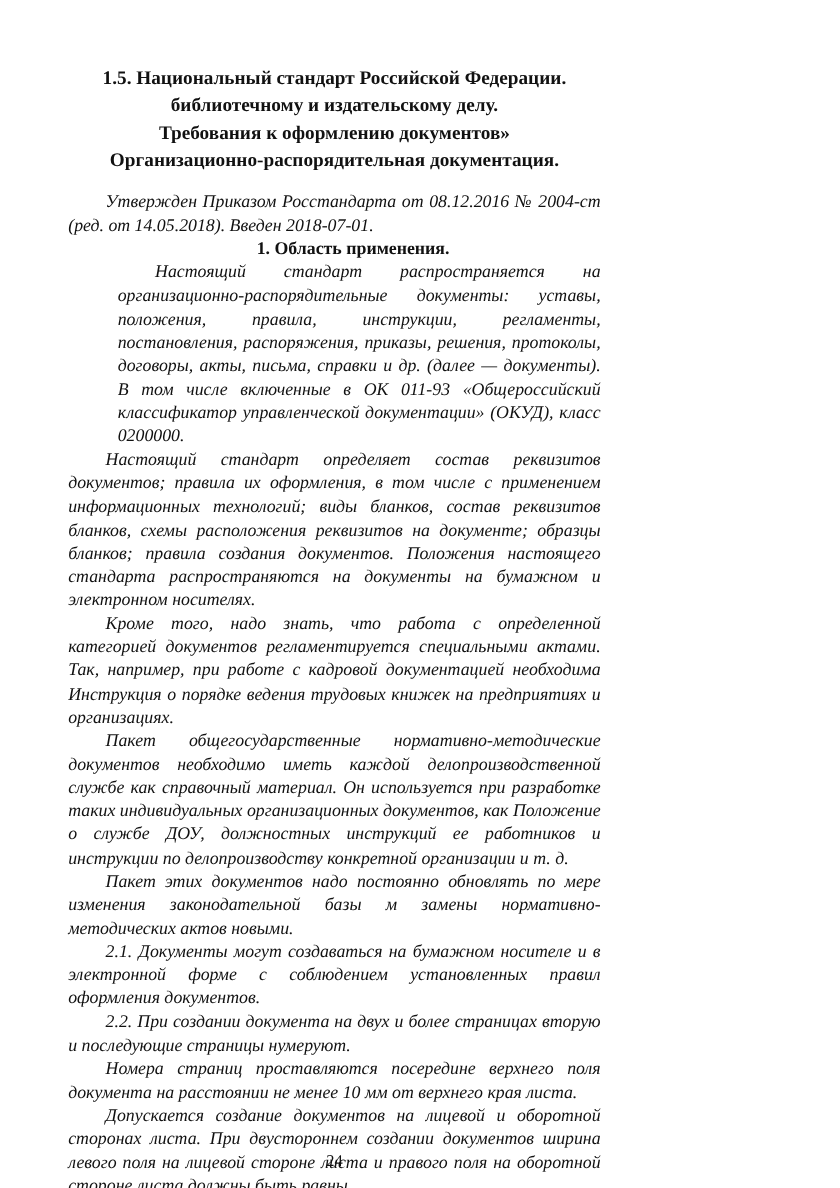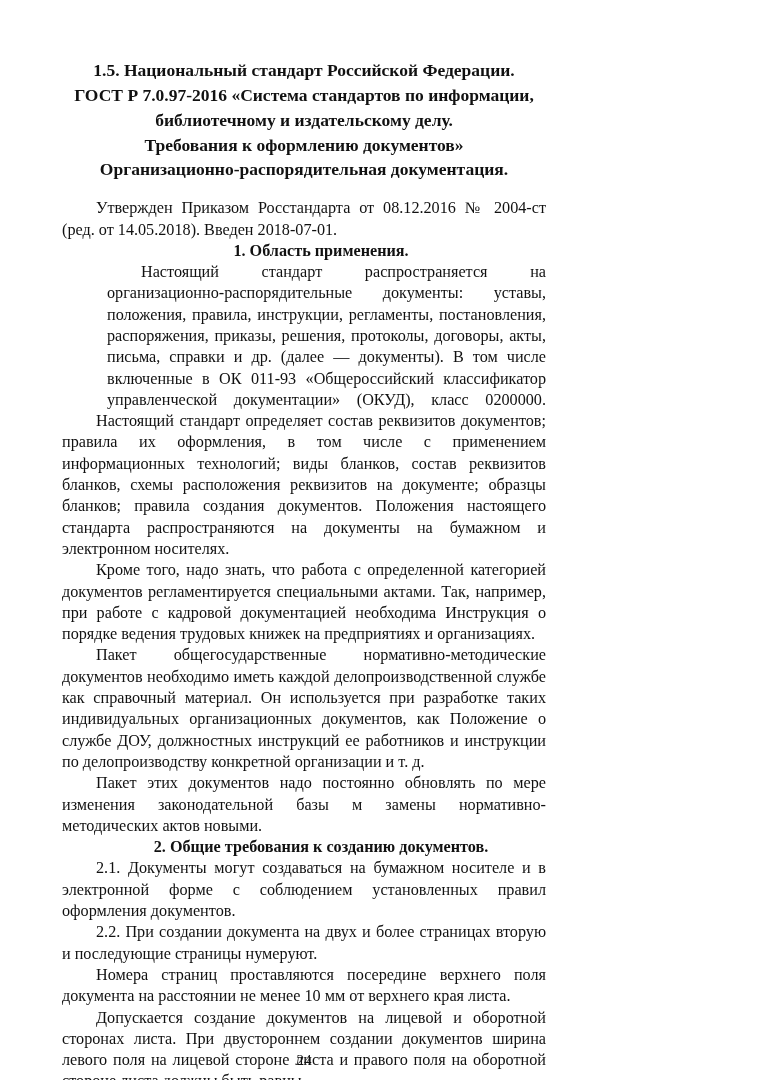--- a/index.html
+++ b/index.html
@@ -34,20 +34,21 @@
   .body-text {
     font-size: 16.2px;
     line-height: 1.315;
     text-align: justify;
     text-justify: inter-word;
   }
   p.para {
     margin: 0;
     text-indent: 34px;
     text-align: justify;
+    font-style: italic;
   }
   p.para.justify-stretch {
     text-align-last: justify;
     margin-left: 45px;
   }
   p.heading-inline {
     margin: 0;
     text-indent: 34px;
     font-weight: bold;
     text-align: center;
@@ -62,35 +63,33 @@
     font-family: "Liberation Serif", serif;
   }
 </style>
 </head>
 <body>
 
 <div class="page">
 
   <div class="title-block">
     <span class="tline">1.5. Национальный стандарт Российской Федерации.</span>
-    <span class="tline">ГОСТ Р 7.0.97-2016 «Система стандартов по информации,</span>
     <span class="tline">библиотечному и издательскому делу.</span>
     <span class="tline">Требования к оформлению документов»</span>
     <span class="tline">Организационно-распорядительная документация.</span>
   </div>
 
   <div class="body-text">
     <p class="para">Утвержден Приказом Росстандарта от 08.12.2016 № 2004-ст (ред. от 14.05.2018). Введен 2018-07-01.</p>
     <p class="heading-inline">1. Область применения.</p>
     <p class="para justify-stretch">Настоящий стандарт распространяется на организационно-распорядительные документы: уставы, положения, правила, инструкции, регламенты, постановления, распоряжения, приказы, решения, протоколы, договоры, акты, письма, справки и др. (далее — документы). В том числе включенные в ОК 011-93 «Общероссийский классификатор управленческой документации» (ОКУД), класс 0200000.</p>
     <p class="para">Настоящий стандарт определяет состав реквизитов документов; правила их оформления, в том числе с применением информационных технологий; виды бланков, состав реквизитов бланков, схемы расположения реквизитов на документе; образцы бланков; правила создания документов. Положения настоящего стандарта распространяются на документы на бумажном и электронном носителях.</p>
     <p class="para">Кроме того, надо знать, что работа с определенной категорией документов регламентируется специальными актами. Так, например, при работе с кадровой документацией необходима Инструкция о порядке ведения трудовых книжек на предприятиях и организациях.</p>
     <p class="para">Пакет общегосударственные нормативно-методические документов необходимо иметь каждой делопроизводственной службе как справочный материал. Он используется при разработке таких индивидуальных организационных документов, как Положение о службе ДОУ, должностных инструкций ее работников и инструкции по делопроизводству конкретной организации и т. д.</p>
     <p class="para">Пакет этих документов надо постоянно обновлять по мере изменения законодательной базы м замены нормативно-методических актов новыми.</p>
-    <p class="heading-inline">2. Общие требования к созданию документов.</p>
     <p class="para">2.1. Документы могут создаваться на бумажном носителе и в электронной форме с соблюдением установленных правил оформления документов.</p>
     <p class="para">2.2. При создании документа на двух и более страницах вторую и последующие страницы нумеруют.</p>
     <p class="para">Номера страниц проставляются посередине верхнего поля документа на расстоянии не менее 10 мм от верхнего края листа.</p>
     <p class="para">Допускается создание документов на лицевой и оборотной сторонах листа. При двустороннем создании документов ширина левого поля на лицевой стороне листа и правого поля на оборотной стороне листа должны быть равны.</p>
   </div>
 
   <div class="page-number">24</div>
 
 </div>
 

